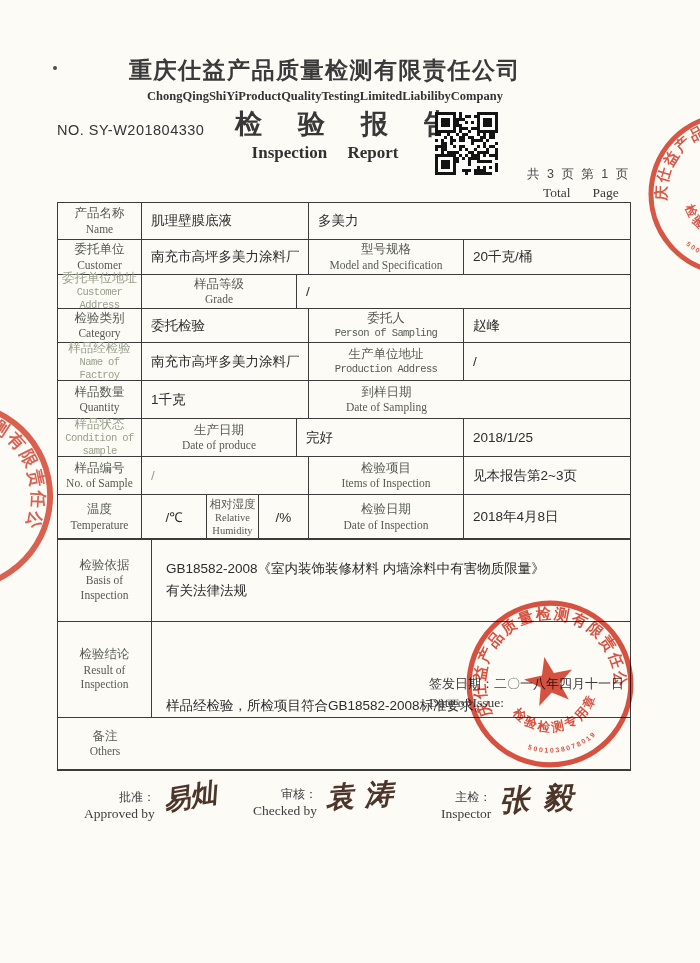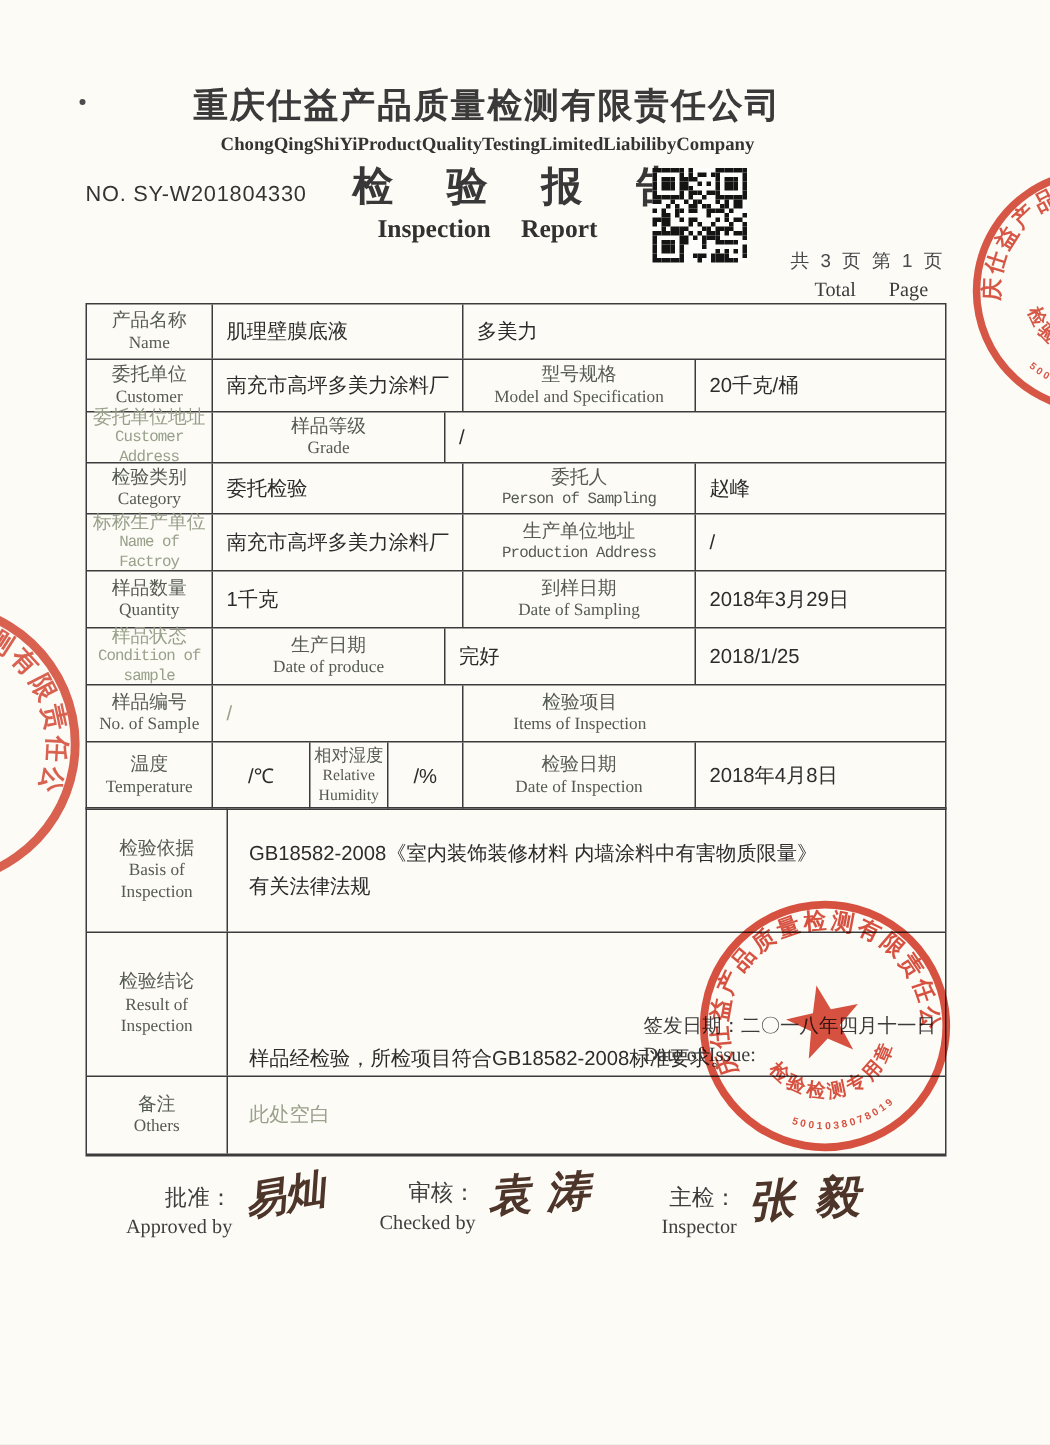--- a/index.html
+++ b/index.html
@@ -47,21 +47,21 @@
   .l-content { flex:1; position:relative; flex-direction:column; justify-content:center;
                padding-left:14px; font-size:13.5px; color:#2c2c2c; line-height:1.65; }
   .issue { position:absolute; right:6px; bottom:4px; line-height:1.45; z-index:6; }
   .issue .cn { font-size:13px; color:#3b3b3b; }
   .issue .en { font-family:"Liberation Serif", serif; font-size:13.5px; color:#3b3b3b; }
   .faded-txt { color:#9aa18c; }
 
   
   .sig-block { position:absolute; display:flex; align-items:flex-start; z-index:10; }
   .sig-labels { text-align:right; line-height:1.35; }
-  .sig-cn { font-size:15px; color:#3e3e3e; }
+  .sig-cn { font-size:12px; color:#3e3e3e; }
   .sig-en { font-family:"Liberation Serif", serif; font-size:13.5px; color:#3e3e3e; }
   .sig-name { font-family:"DejaVu Serif", serif; font-style:italic; font-weight:bold;
               color:#4e352a; margin-left:8px; margin-top:-10px; white-space:nowrap; }
 
   
   .stamp { position:absolute; color:var(--stamp-color, #d43a28); mix-blend-mode:multiply; z-index:30; }
   .stamp text { font-family:"Liberation Sans", sans-serif; font-weight:bold; }
 
   .scan-dot { position:absolute; left:53px; top:66px; width:4px; height:4px;
               background:#4c4c4c; border-radius:50%; z-index:2; }
@@ -361,42 +361,41 @@
       <div class="cell val c2">委托检验</div>
       <div class="cell lbl c3">
         <span class="cn">委托人</span>
         <span class="en mono">Person of Sampling</span>
       </div>
       <div class="cell val c4">赵峰</div>
     </div>
 
     <div class="t-row" style="height:38px">
       <div class="cell lbl c1 faded">
-        <span class="cn">标称生产单位</span>
+        <span class="cn">样品经检验</span>
         <span class="en mono">Name of Factroy</span>
       </div>
       <div class="cell val c2">南充市高坪多美力涂料厂</div>
       <div class="cell lbl c3">
         <span class="cn">生产单位地址</span>
         <span class="en mono">Production Address</span>
       </div>
       <div class="cell val c4">/</div>
     </div>
 
     <div class="t-row" style="height:38px">
       <div class="cell lbl c1">
         <span class="cn">样品数量</span>
         <span class="en">Quantity</span>
       </div>
       <div class="cell val c2">1千克</div>
       <div class="cell lbl c3">
         <span class="cn">到样日期</span>
         <span class="en">Date of Sampling</span>
       </div>
-      <div class="cell val c4">2018年3月29日</div>
     </div>
 
     <div class="t-row" style="height:38px">
       <div class="cell lbl c1 faded">
         <span class="cn">样品状态</span>
         <span class="en mono">Condition of sample</span>
       </div>
       <div class="cell lbl c3">
         <span class="cn">生产日期</span>
         <span class="en">Date of produce</span>
@@ -408,20 +407,21 @@
     <div class="t-row" style="height:38px">
       <div class="cell lbl c1">
         <span class="cn">样品编号</span>
         <span class="en">No. of Sample</span>
       </div>
       <div class="cell val c2 faded-txt">/</div>
       <div class="cell lbl c3">
         <span class="cn">检验项目</span>
         <span class="en">Items of Inspection</span>
       </div>
+      <div class="cell val c4">见本报告第2~3页</div>
     </div>
 
     <div class="t-row" style="height:44px">
       <div class="cell lbl" style="width:84px">
         <span class="cn">温度</span>
         <span class="en">Temperature</span>
       </div>
       <div class="cell val ctr" style="width:65px">/℃</div>
       <div class="cell lbl" style="width:52px">
         <span class="cn" style="font-size:11.5px">相对湿度</span>
@@ -463,21 +463,20 @@
           <div class="en">Date of Issue:</div>
         </div>
       </div>
     </div>
 
     <div class="t-row" style="height:51px">
       <div class="cell lbl l-lbl">
         <span class="cn">备注</span>
         <span class="en">Others</span>
       </div>
-      <div class="cell l-content faded-txt">此处空白</div>
     </div>
   </div>
 
   <div class="sig-block" style="left:84px; top:789px">
     <div class="sig-labels">
       <div class="sig-cn">批准：</div>
       <div class="sig-en">Approved by</div>
     </div>
     <div class="sig-name" style="font-size:27px; transform:rotate(-10deg)">易灿</div>
   </div>

